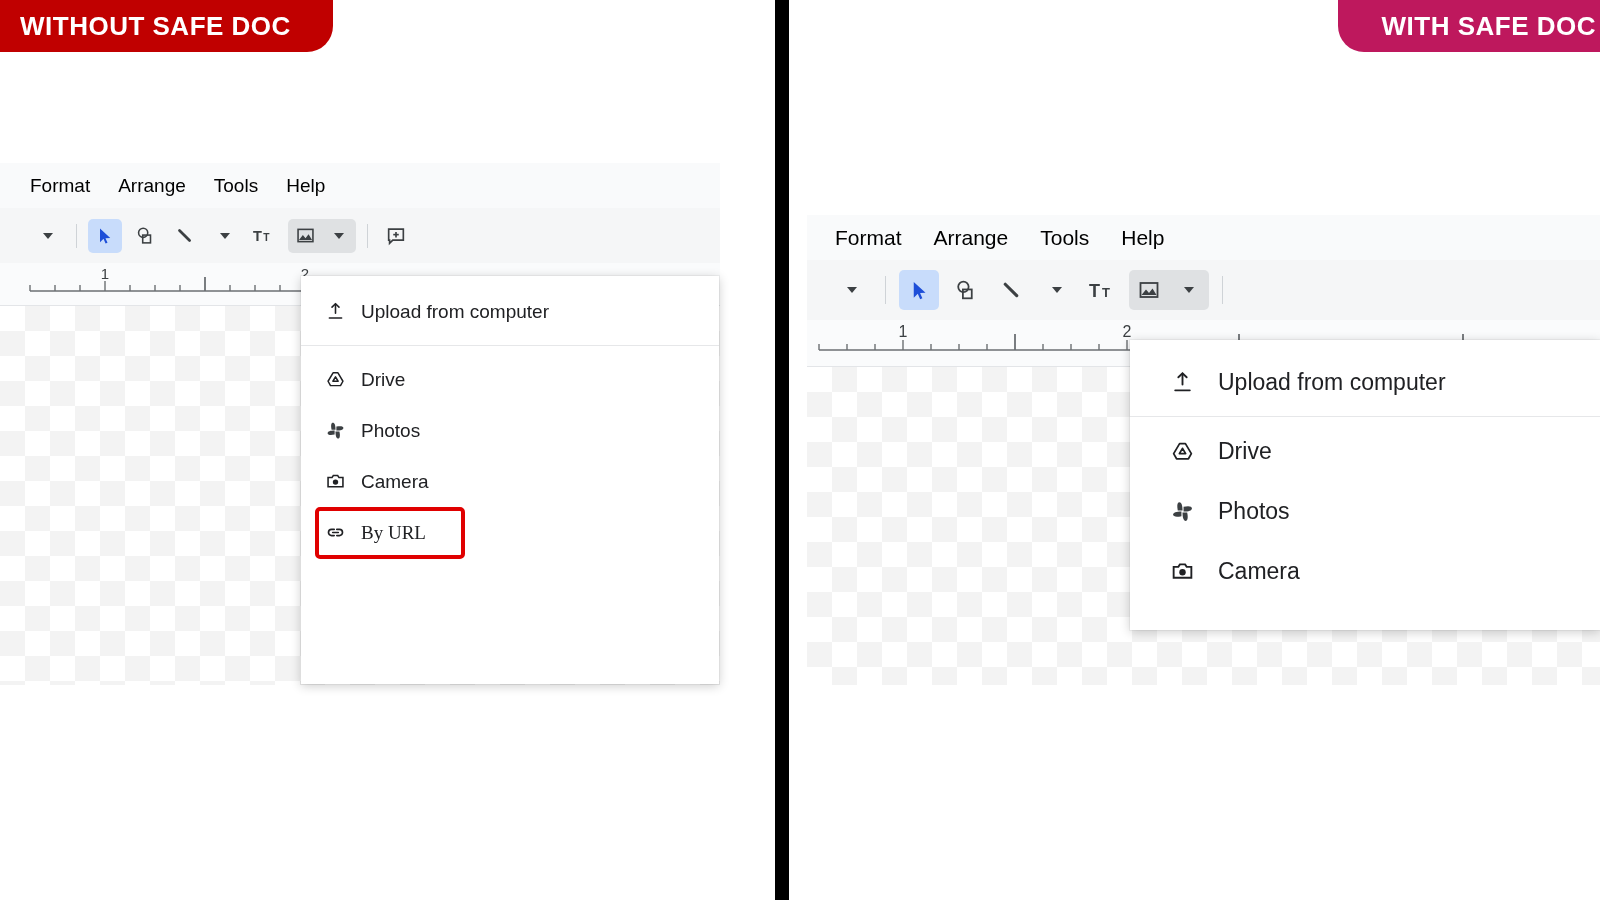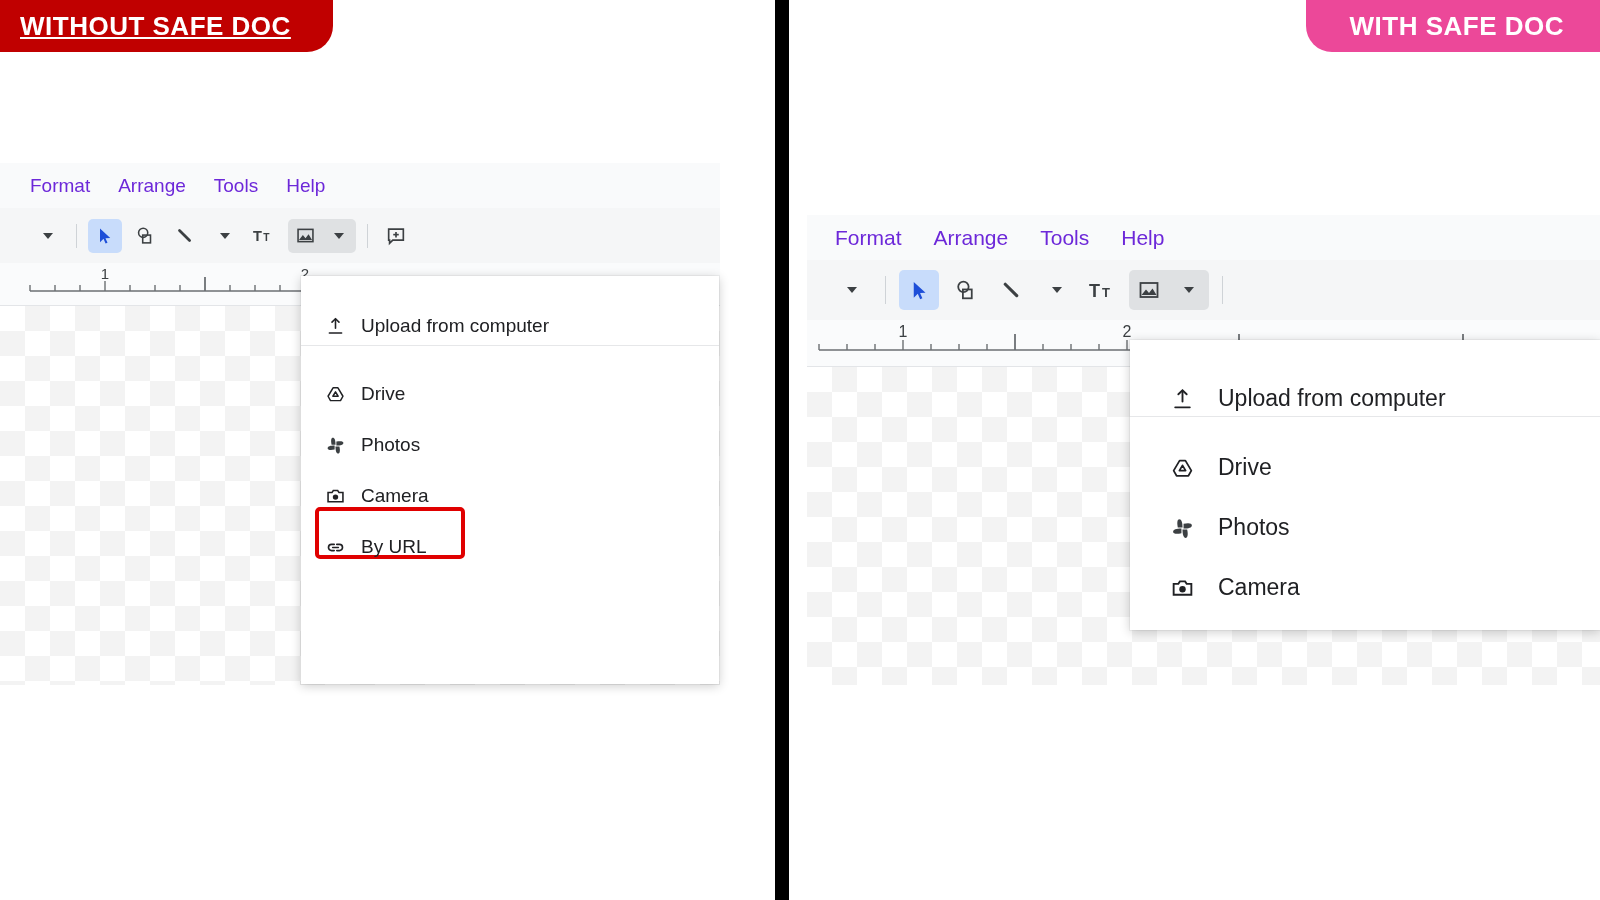--- a/index.html
+++ b/index.html
@@ -11,42 +11,41 @@
   .stage{position:absolute;left:0;top:0;width:1600px;height:900px;}
 
   
   .banner{
     position:absolute;top:0;height:52px;display:flex;align-items:center;
     color:#ffffff;font-weight:bold;font-size:26px;letter-spacing:.5px;
   }
   .banner-left{
     left:0;background:#c00000;padding:0 42px 0 20px;
     border-bottom-right-radius:26px;
-    text-decoration:underline;
   }
   .banner-right{
-    right:0;background:#ec4899;padding:0 36px 0 44px;
+    right:0;background:#be185d;padding:0 4px 0 44px;
     border-bottom-left-radius:26px;justify-content:flex-end;
   }
 
   
   .divider{position:absolute;left:775px;top:0;width:14px;height:900px;background:#000000;}
 
   
   .panel{position:absolute;background:#ffffff;overflow:hidden;}
   .panel-left{left:0;top:0;width:775px;height:900px;}
   .panel-right{left:789px;top:0;width:811px;height:900px;}
 
   .app{position:absolute;background:#ffffff;}
   .app-left{left:0;top:163px;width:720px;height:522px;}
   .app-right{left:18px;top:215px;width:793px;height:470px;}
 
   
   .menubar{position:absolute;left:0;top:0;right:0;height:45px;background:#f9fafb;display:flex;align-items:center;}
-  .menu-item{font-size:19px;color:#6d28d9;padding:0 14px;white-space:nowrap;cursor:default;}
+  .menu-item{font-size:19px;color:#000000;padding:0 14px;white-space:nowrap;cursor:default;}
   .app-right .menu-item{font-size:21px;padding:0 16px;}
   .menubar-pad{width:16px;}
   .app-right .menubar-pad{width:12px;}
 
   
   .toolbar{position:absolute;left:0;right:0;height:55px;background:#f5f6f7;display:flex;align-items:center;}
   .app-left .toolbar{top:45px;}
   .app-right .toolbar{top:45px;height:60px;}
   .tb{display:flex;align-items:center;justify-content:center;height:34px;min-width:34px;border-radius:5px;margin:0 3px;}
   .app-right .tb{height:40px;min-width:40px;}
@@ -77,37 +76,37 @@
   .app-right .canvas{top:152px;}
 
   
   .dropdown{
     position:absolute;background:#ffffff;
     box-shadow:0 2px 10px rgba(0,0,0,.20),0 0 0 1px rgba(0,0,0,.04);
     z-index:40;
   }
   .dd-left{left:301px;top:276px;width:418px;height:408px;}
 
-  .dd-row{display:flex;align-items:flex-end;height:51px;padding:0 24px;position:relative;}
+  .dd-row{display:flex;align-items:center;height:51px;padding:0 24px;position:relative;}
   .dd-ico{width:30px;display:flex;align-items:center;justify-content:flex-start;flex:0 0 30px;}
   .dd-label{font-size:19px;color:#202124;margin-left:6px;white-space:nowrap;}
   .dd-sep{height:1px;background:#e6e7e9;margin:8px 0;}
 
   .badge{
     position:absolute;right:26px;top:50%;transform:translateY(-50%);
     background:#1a73e8;color:#ffffff;font-size:16px;font-weight:bold;
     border-radius:14px;padding:4px 14px;line-height:1.15;
   }
 
   .hl-box{
     position:absolute;left:14px;top:50%;transform:translateY(-50%);
     width:142px;height:44px;border:4px solid #e00000;border-radius:5px;
     pointer-events:none;
   }
-  .dd-row.highlighted .dd-ico,.dd-row.highlighted .dd-label{position:relative;z-index:2;}
+  .dd-row.highlighted .dd-ico,.dd-row.highlighted .dd-label{position:relative;z-index:2;font-family:Liberation Serif, serif;}
 </style>
 </head>
 <body>
 
 <div class="stage">
 
   <div class="panel panel-left">
 
     <div class="app app-left">
 

